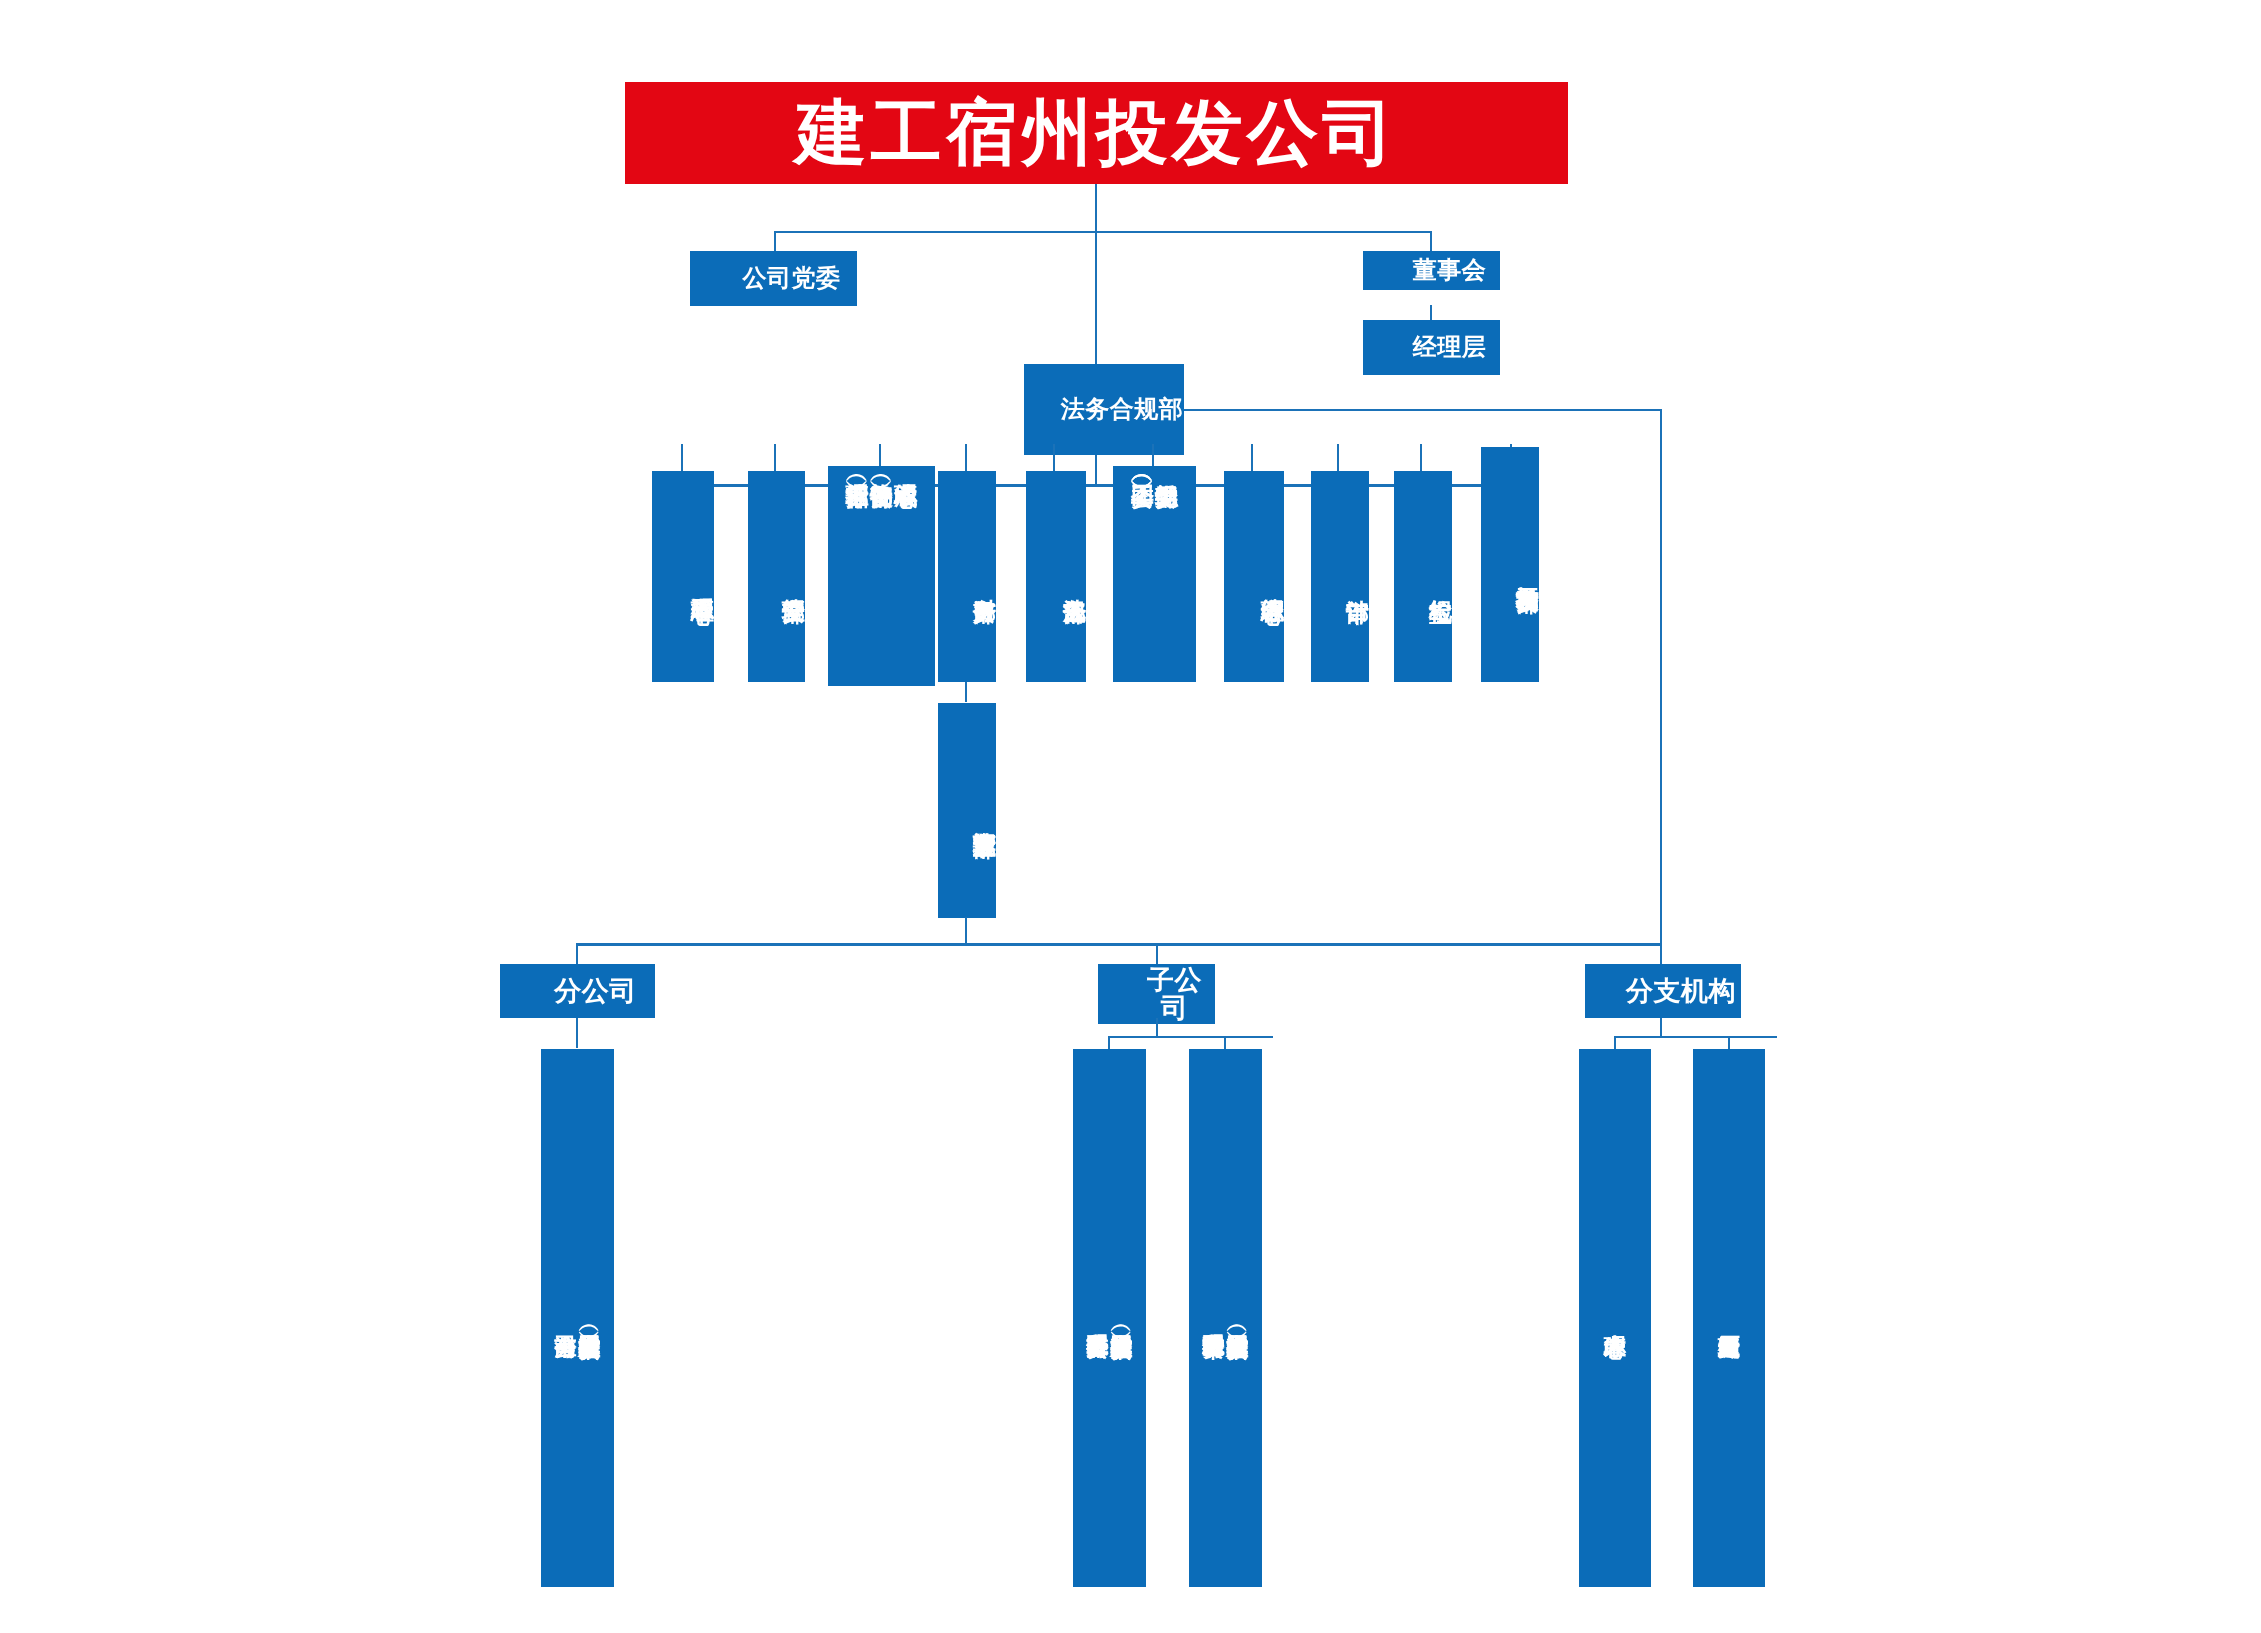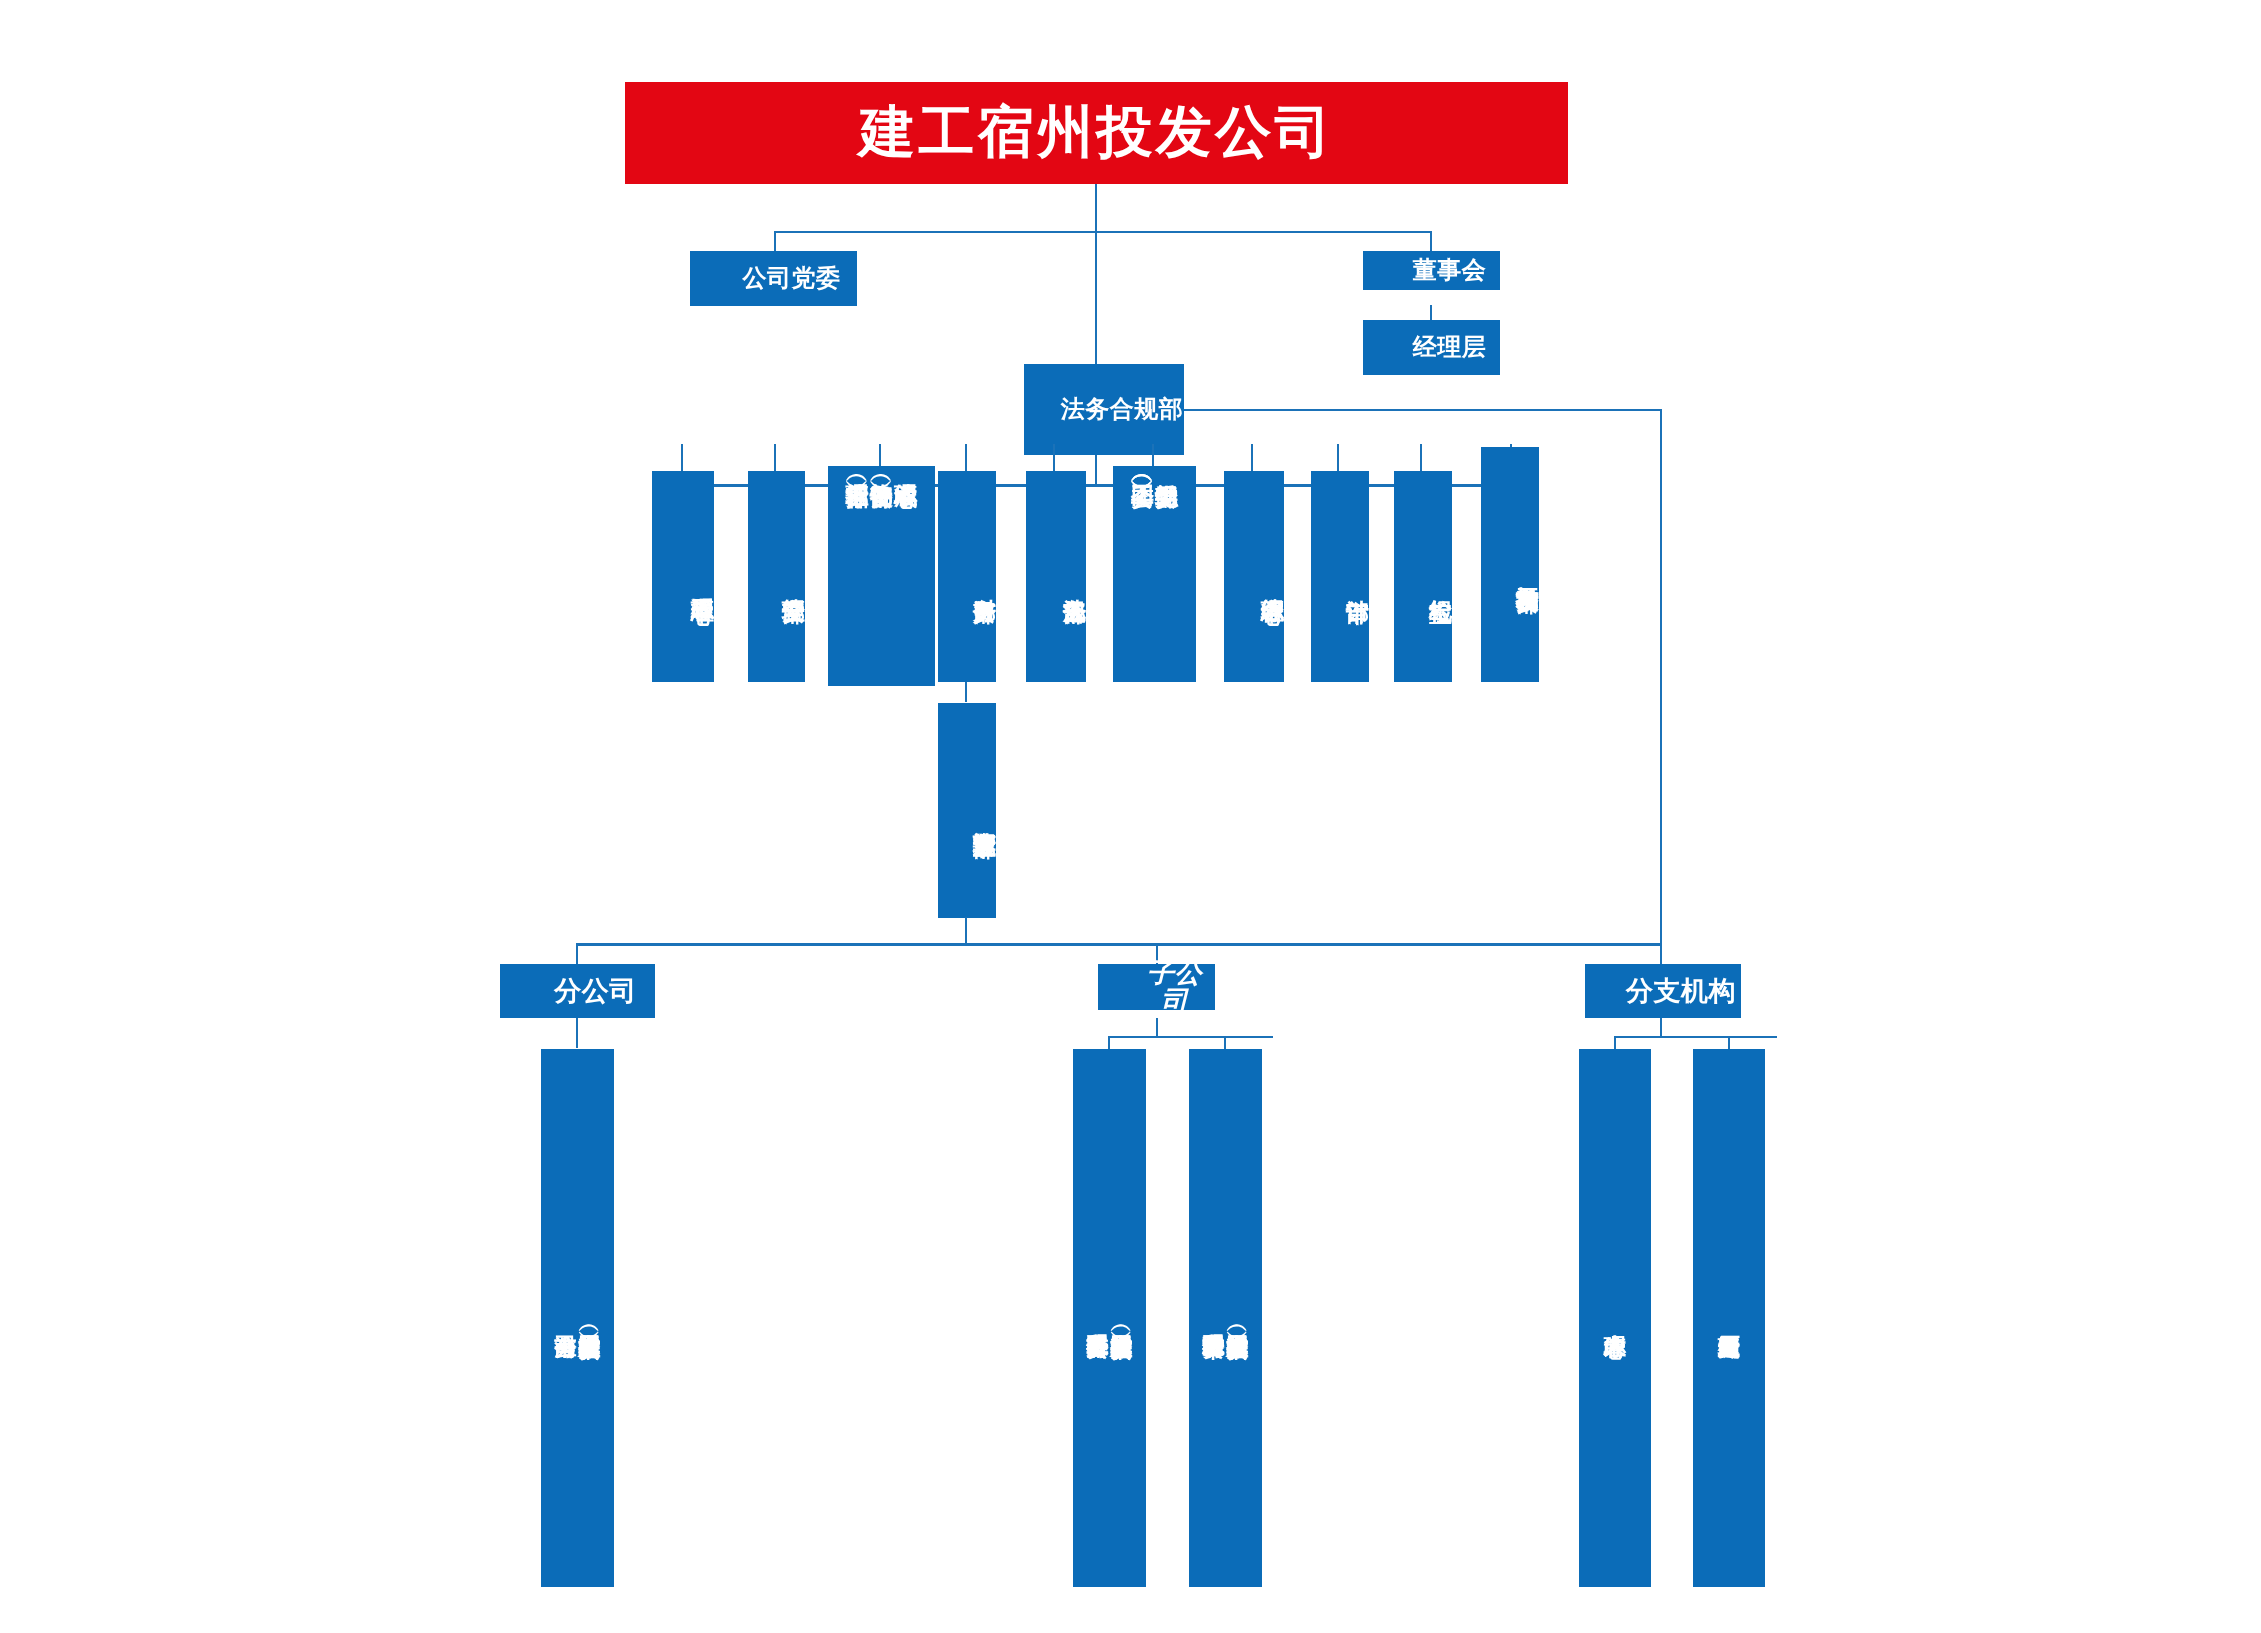--- a/index.html
+++ b/index.html
@@ -49,21 +49,21 @@
   
   #title-banner {
     position: absolute;
     left: 625px; top: 82px;
     width: 943px; height: 102px;
     background: #E30613;
     color: #ffffff;
     display: flex;
     align-items: center;
     justify-content: center;
-    font-size: 56px;
+    font-size: 71px;
     font-weight: bold;
     letter-spacing: 0.06em;
   }
 
   
   .line {
     position: absolute;
     background: #1B72B8;
   }
   .vline { width: 1.7px; }
@@ -103,21 +103,21 @@
     font-size: 23px;
   }
   .multicol .vcol { margin: 0 0.6px; }
 
   
   #dept-asset-ops { left:938px; top:703px; width:58px; height:215px; font-size:23px; }
 
   
   .tier4 { font-size: 27px; }
   #box-branch    { left:500px;  top:964px; width:155px; height:54px; }
-  #box-sub       { left:1098px; top:964px; width:117px; height:46px;font-style:italic; }
+  #box-sub       { left:1098px; top:964px; width:117px; height:60px; }
   #box-affil     { left:1585px; top:964px; width:156px; height:54px; }
 
   
   .company {
     position: absolute;
     background: #0B6CB8;
     color: #ffffff;
     font-weight: bold;
     display: flex;
     flex-direction: row-reverse;

